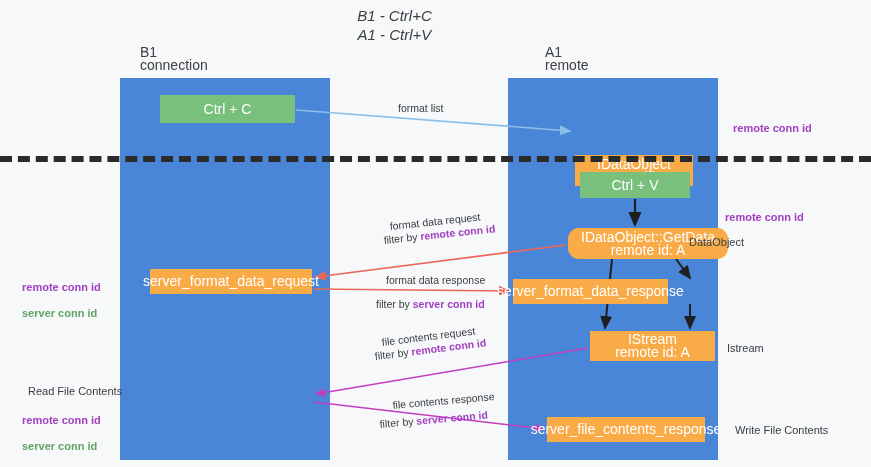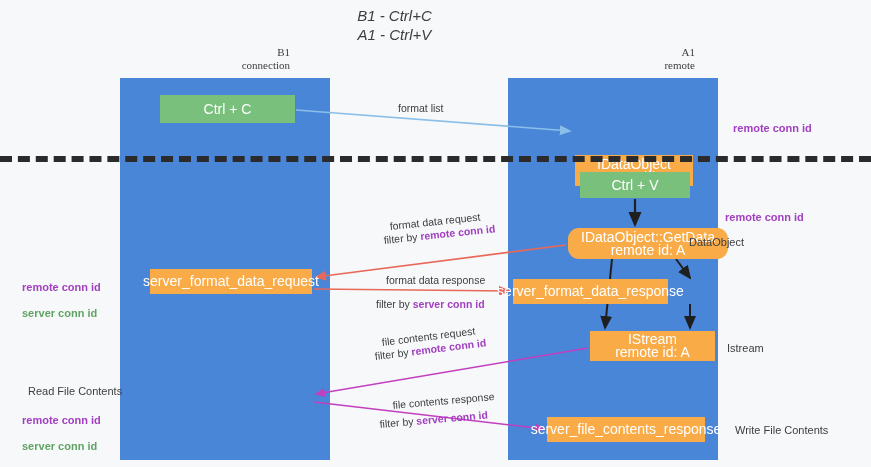--- a/index.html
+++ b/index.html
@@ -13,22 +13,22 @@
   #stage{position:relative;width:871px;height:467px;}
 
   .title{
     position:absolute;left:0;top:6px;width:789px;
     text-align:center;font-size:15px;line-height:19px;color:#3c4043;
     white-space:pre-line;
     font-style:italic;
   }
 
   .colhead{
-    position:absolute;text-align:right;font-size:11px;line-height:13px;
-    color:#3c4043;white-space:pre-line;font-family:Liberation Serif, serif;
+    position:absolute;text-align:left;font-size:14px;line-height:13px;
+    color:#3c4043;white-space:pre-line;
   }
   #head-b1{left:140px;top:46px;width:150px;}
   #head-a1{left:545px;top:46px;width:150px;}
 
   .lane{
     position:absolute;background:#4a86d8;
   }
   #lane-b1{left:120px;top:78px;width:210px;height:382px;}
   #lane-a1{left:508px;top:78px;width:210px;height:382px;}
 

